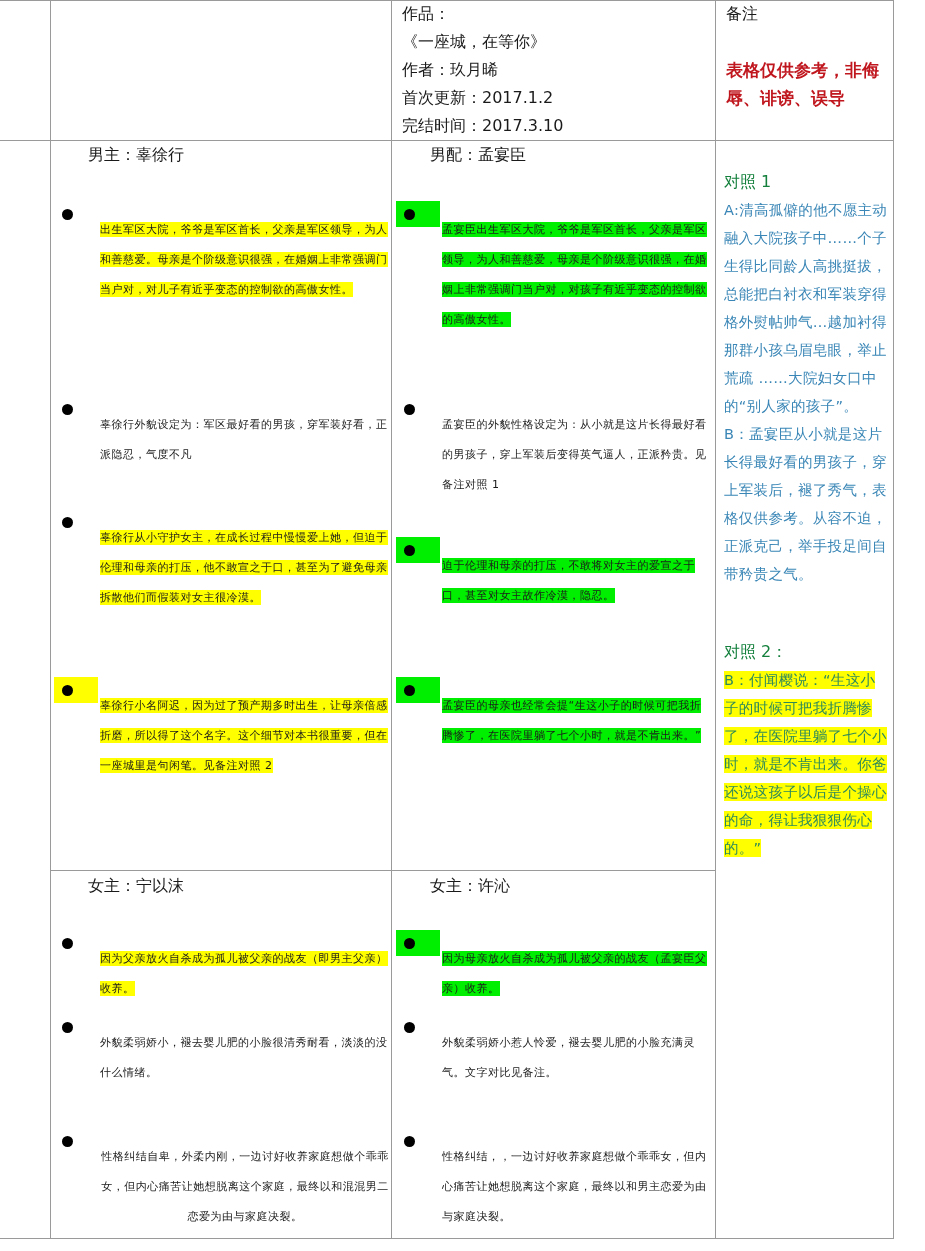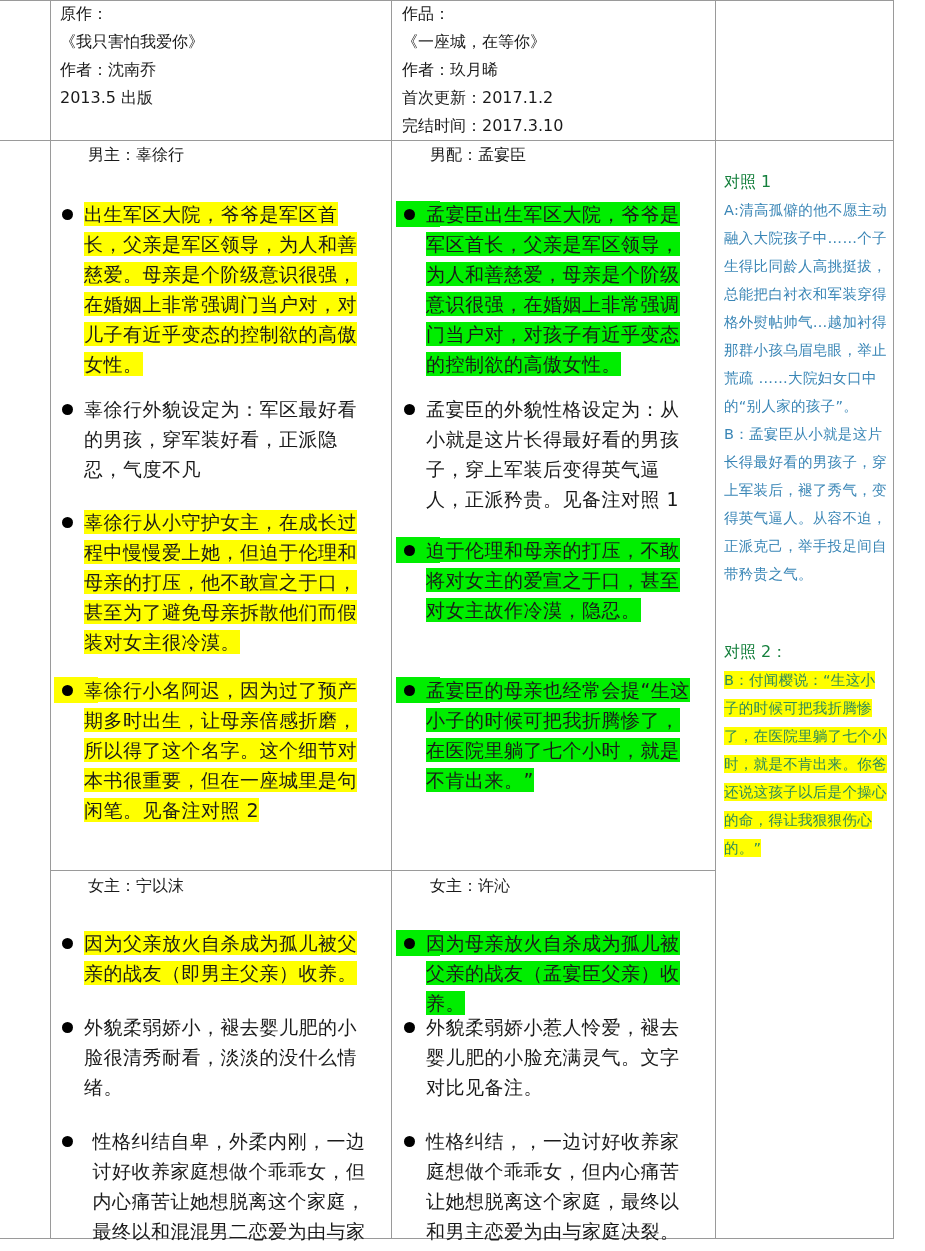--- a/index.html
+++ b/index.html
@@ -7,21 +7,21 @@
          font-family: "DejaVu Sans", "Liberation Sans", sans-serif; color: #1a1a1a; }
   .tbl { position: absolute; left: 0; top: 0; width: 893px; height: 1239px; }
   .hline { position: absolute; height: 1px; background: #9a9a9a; }
   .vline { position: absolute; width: 1px; background: #9a9a9a; }
   .cell { position: absolute; box-sizing: border-box; }
   .hdr-line { font-size: 16px; line-height: 28px; white-space: nowrap; }
   .disclaimer { color: #c0171f; font-weight: bold; font-size: 17px; line-height: 28px; }
   .section-title { font-size: 16px; line-height: 28px; white-space: nowrap; margin-left: 28px; }
   .bullet { position: absolute; font-size: 16px; line-height: 30px; }
   .bullet .dot { position: absolute; left: 0; top: 10px; width: 11px; height: 11px; border-radius: 50%; background: #000; }
-  .bullet .txt { position: absolute; left: 22px; font-size: 19px; line-height: 30px; letter-spacing: 0.5px; }
+  .bullet .txt { position: absolute; left: 38px; font-size: 11px; line-height: 30px; letter-spacing: 0.5px; margin-top: 16px; }
   .mark-y { background: #ffff00; box-decoration-break: clone; -webkit-box-decoration-break: clone; padding: 1px 0; }
   .mark-g { background: #00ee00; box-decoration-break: clone; -webkit-box-decoration-break: clone; padding: 1px 0; }
   .dotbg-y { position: absolute; left: -8px; top: 2px; width: 44px; height: 26px; background: #ffff00; }
   .dotbg-g { position: absolute; left: -8px; top: 2px; width: 44px; height: 26px; background: #00ee00; }
   .note { font-size: 14.5px; line-height: 28px; color: #3a86b6; letter-spacing: 0.3px; }
   .note-title { font-size: 16px; color: #15803d; line-height: 28px; }
   .note2 { color: #2f8a5a; }
   b { font-weight: normal; }
 </style>
 </head>
@@ -31,32 +31,30 @@
 
   <div class="hline" style="left:0;top:0;width:893px;"></div>
   <div class="hline" style="left:0;top:140px;width:893px;"></div>
   <div class="hline" style="left:50px;top:870px;width:665px;"></div>
   <div class="hline" style="left:0;top:1238px;width:893px;"></div>
   <div class="vline" style="left:50px;top:0;height:1239px;"></div>
   <div class="vline" style="left:391px;top:0;height:1239px;"></div>
   <div class="vline" style="left:715px;top:0;height:1239px;"></div>
   <div class="vline" style="left:893px;top:0;height:1239px;"></div>
 
-  <div class="cell" style="left:60px;top:0px;width:330px;">
-    <div class="hdr-line">原作：</div>
-    <div class="hdr-line">《我只害怕我爱你》</div>
-    <div class="hdr-line">作者：沈南乔</div>
-    <div class="hdr-line">2013.5 出版</div>
-  </div>
   <div class="cell" style="left:402px;top:0px;width:310px;">
     <div class="hdr-line">作品：</div>
     <div class="hdr-line">《一座城，在等你》</div>
     <div class="hdr-line">作者：玖月晞</div>
     <div class="hdr-line">首次更新：2017.1.2</div>
     <div class="hdr-line">完结时间：2017.3.10</div>
+  </div>
+  <div class="cell" style="left:726px;top:0px;width:162px;">
+    <div class="hdr-line">备注</div>
+    <div class="disclaimer" style="margin-top:28px;">表格仅供参考，非侮辱、诽谤、误导</div>
   </div>
 
   <div class="cell" style="left:60px;top:141px;width:330px;height:728px;">
     <div class="section-title">男主：辜徐行</div>
 
     <div class="bullet" style="left:2px;top:58px;width:322px;">
       <span class="dot"></span>
       <div class="txt" style="width:290px;"><span class="mark-y">出生军区大院，爷爷是军区首长，父亲是军区领导，为人和善慈爱。母亲是个阶级意识很强，在婚姻上非常强调门当户对，对儿子有近乎变态的控制欲的高傲女性。</span></div>
     </div>
 
@@ -139,18 +137,18 @@
 
     <div class="bullet" style="left:2px;top:254px;width:305px;">
       <span class="dot"></span>
       <div class="txt" style="width:270px;"><span>性格纠结，，一边讨好收养家庭想做个乖乖女，但内心痛苦让她想脱离这个家庭，最终以和男主恋爱为由与家庭决裂。</span></div>
     </div>
   </div>
 
   <div class="cell" style="left:724px;top:168px;width:164px;">
     <div class="note-title">对照 1</div>
     <div class="note">A:清高孤僻的他不愿主动融入大院孩子中……个子生得比同龄人高挑挺拔，总能把白衬衣和军装穿得格外熨帖帅气…越加衬得那群小孩乌眉皂眼，举止荒疏 ……大院妇女口中的“别人家的孩子”。</div>
-    <div class="note">B：孟宴臣从小就是这片长得最好看的男孩子，穿上军装后，褪了秀气，变得英气逼人。从容不迫，正派克己，举手投足间自带矜贵之气。</div>
+    <div class="note">B：孟宴臣从小就是这片长得最好看的男孩子，穿上军装后，褪了秀气，表格仅供参考。从容不迫，正派克己，举手投足间自带矜贵之气。</div>
 
     <div class="note-title" style="margin-top:50px;">对照 2：</div>
     <div class="note note2"><span class="mark-y">B：付闻樱说：“生这小子的时候可把我折腾惨了，在医院里躺了七个小时，就是不肯出来。你爸还说这孩子以后是个操心的命，得让我狠狠伤心的。”</span></div>
   </div>
 </div>
 
 </body></html>

